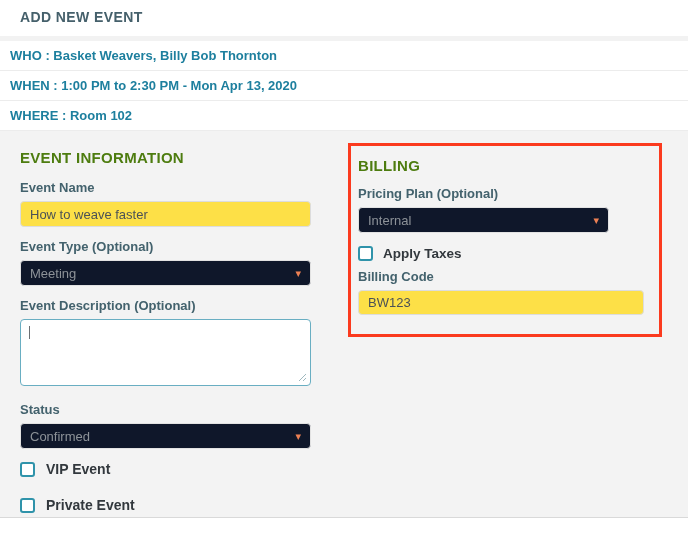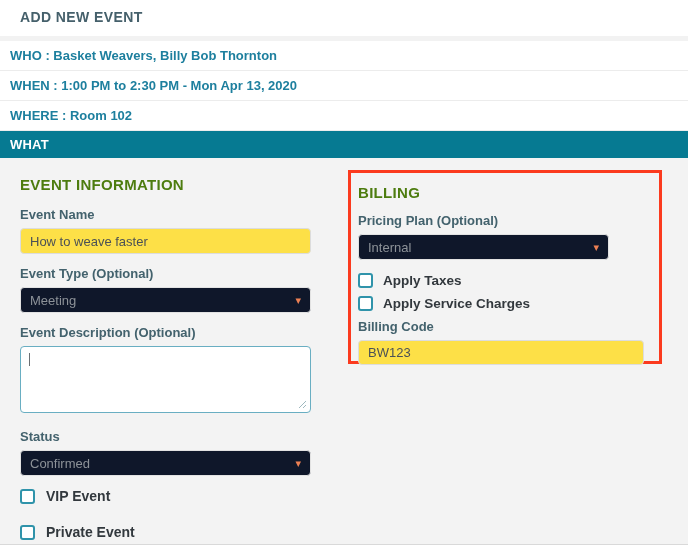--- a/index.html
+++ b/index.html
@@ -83,23 +83,20 @@
   <div class="accordion">
     <div class="acc-row">
       <span>WHO : Basket Weavers, Billy Bob Thornton</span>
     </div>
     <div class="acc-row">
       <span>WHEN : 1:00 PM to 2:30 PM - Mon Apr 13, 2020</span>
     </div>
     <div class="acc-row">
       <span>WHERE : Room 102</span>
     </div>
-    <div class="acc-row active">
-      <span>WHAT</span>
-    </div>
   </div>
 
   <div class="panel">
 
     <div class="col-left">
       <h2 class="h-section">EVENT INFORMATION</h2>
 
       <div class="field-label">Event Name</div>
       <input type="text" class="text-input" value="How to weave faster" style="">
 
@@ -143,23 +140,19 @@
       <div class="select sel-pricing">
         <span>Internal</span>
         <span class="caret">▾</span>
       </div>
 
       <label class="check-row billing-check">
         <input type="checkbox" class="cb" style="">
         <span class="cb-label">Apply Taxes</span>
       </label>
 
-      <label class="check-row billing-check">
-        <input type="checkbox" class="cb" style="">
-        <span class="cb-label">Apply Service Charges</span>
-      </label>
 
       <div class="field-label billing-label">Billing Code</div>
       <input type="text" class="text-input input-billing" value="BW123" style="">
     </div>
 
   </div>
 </div>
 
 </body></html>

